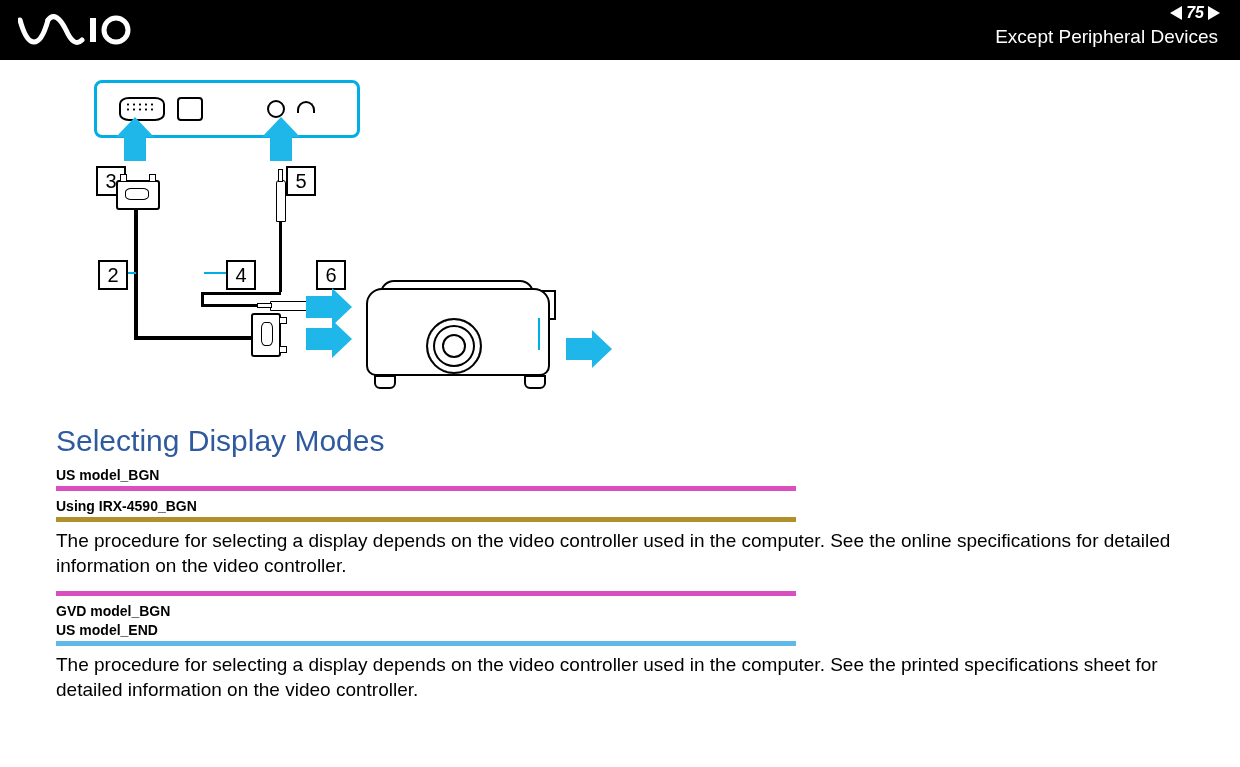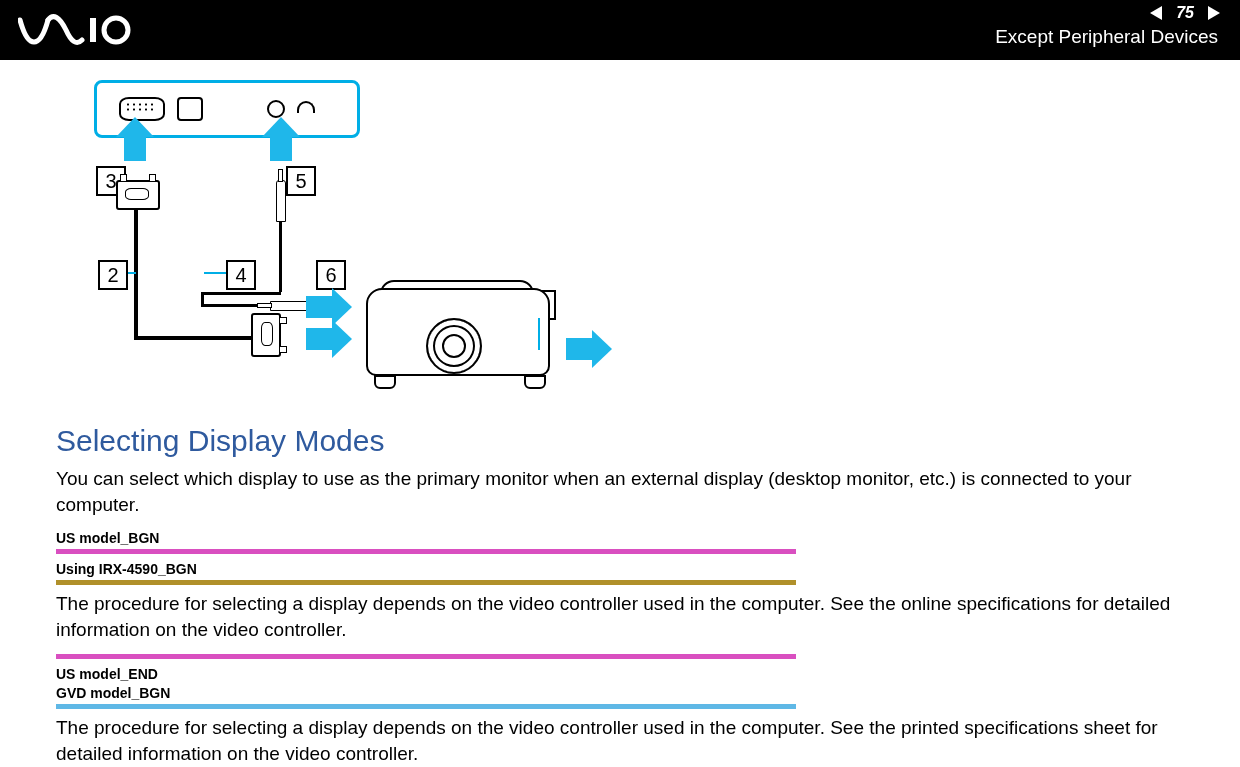--- a/index.html
+++ b/index.html
@@ -1,18 +1,18 @@
 <!DOCTYPE html>
 <html><head>
 <meta charset="utf-8">
 <style>
   html,body{margin:0;padding:0;font-family:Arial,Helvetica,sans-serif;background:#fff;color:#000;width:1240px}
   .header{background:#000;color:#fff;height:60px;position:relative}
   .logo{position:absolute;left:18px;top:14px;font-family:Arial;letter-spacing:.02em}
-  .nav-arrows{position:absolute;right:20px;top:4px;display:flex;align-items:center;gap:12px}
+  .nav-arrows{position:absolute;right:20px;top:4px;display:flex;align-items:center;gap:2px}
   .tri{width:0;height:0;border-top:7px solid transparent;border-bottom:7px solid transparent}
   .tri-left{border-right:12px solid #fff}
   .tri-right{border-left:12px solid #fff}
   .pagenum{font-weight:bold;font-style:italic;font-size:16px;margin:0 2px}
   .section-title{position:absolute;right:22px;top:26px;font-size:19px}
   .content{padding:20px 56px 40px 56px}
   .diagram{position:relative;width:620px;height:330px;margin:0 0 10px 30px}
   .panel{position:absolute;left:8px;top:0;width:260px;height:52px;border:3px solid #00aee6;border-radius:8px;background:#fff}
   .port-vga{position:absolute;left:22px;top:14px;width:42px;height:20px;border:2px solid #000;border-radius:10px/7px;background:#fff}
   .port-vga::before{content:"";position:absolute;left:4px;top:3px;width:30px;height:10px;background:
@@ -120,29 +120,28 @@
       <div class="proj-lens"></div>
       <div class="proj-foot" style="left:8px"></div>
       <div class="proj-foot" style="right:10px"></div>
     </div>
 
     <div class="thin-line" style="left:452px;top:238px;width:2px;height:32px"></div>
     <div class="arrow-right" style="left:480px;top:258px;width:28px"></div>
   </div>
 
   <h2 class="sec">Selecting Display Modes</h2>
-  <p class="body">You can select which display to use as the primary monitor when an external display (desktop monitor, etc.) is connected to your computer.</p>
 
   <p class="tagline">US model_BGN</p>
   <div class="bar bar-magenta"></div>
   <p class="tagline">Using IRX-4590_BGN</p>
   <div class="bar bar-olive"></div>
 
   <p class="body">The procedure for selecting a display depends on the video controller used in the computer. See the online specifications for detailed information on the video controller.</p>
 
   <div class="bar bar-magenta"></div>
+  <p class="tagline">GVD model_BGN</p>
   <p class="tagline" style="margin-bottom:0">US model_END</p>
-  <p class="tagline">GVD model_BGN</p>
   <div class="bar bar-blue"></div>
 
   <p class="body">The procedure for selecting a display depends on the video controller used in the computer. See the printed specifications sheet for detailed information on the video controller.</p>
 
 </div>
 
 </body></html>

